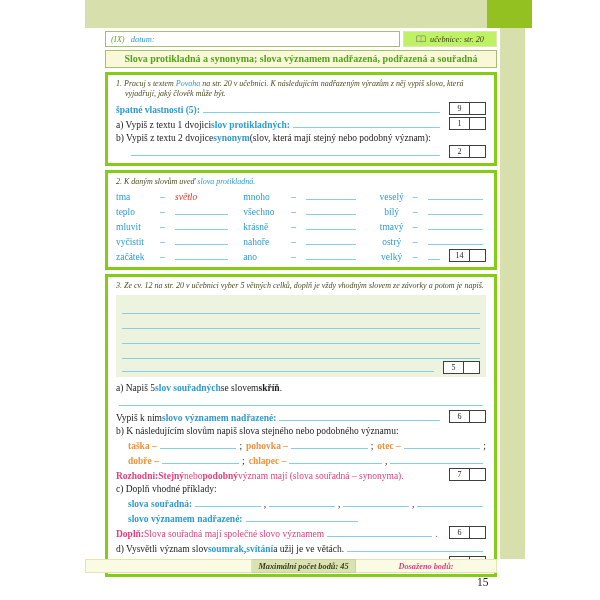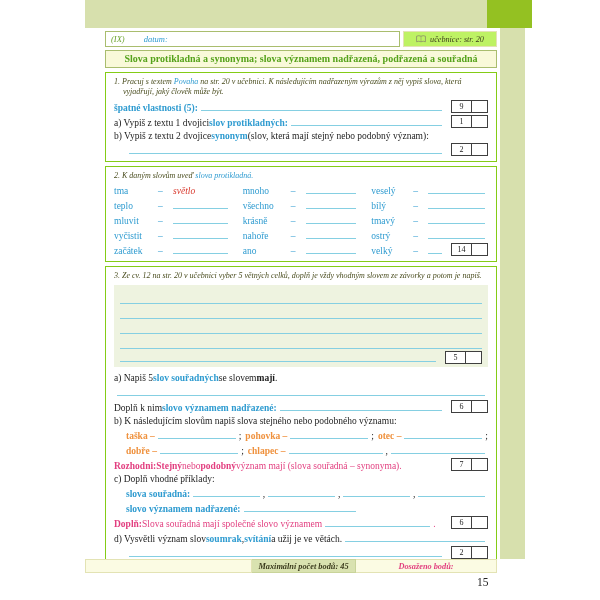--- a/index.html
+++ b/index.html
@@ -14,27 +14,27 @@
   .right-bar{position:absolute;left:500px;top:28px;width:25px;height:531px;background:#d7e0ad;}
 
   .content{position:absolute;left:105px;top:31px;width:392px;}
 
   
   .header-row{display:flex;gap:3px;height:16px;}
   .datum-cell{flex:1;border:1px solid #a9bd6e;background:#fff;display:flex;align-items:center;
     padding:0 5px;font-style:italic;font-size:8.5px;}
   .ucebnice-cell{width:92px;border:1px solid #e3e3b4;background:#bef264;display:flex;align-items:center;
     justify-content:center;gap:4px;font-style:italic;font-size:8.2px;color:#3c3c1e;}
-  .green-it{color:#6aa22a;margin-right:19px;}
+  .green-it{color:#6aa22a;margin-right:6px;}
   .blue-it{color:#2e9bd0;}
 
   .title-bar{margin-top:3px;border:1px solid #a9bd6e;background:#f9f9d9;height:16px;line-height:16px;
     text-align:center;font-weight:bold;font-size:10px;color:#55a21b;white-space:nowrap;}
 
-  .task{border:1px solid #84cc16;margin-top:4px;padding:4px 8px 5px 8px;background:#fff;}
+  .task{border:3px solid #84cc16;margin-top:4px;padding:4px 8px 5px 8px;background:#fff;}
 
   .intro{font-style:italic;color:#4b4e20;font-size:8px;line-height:1.3;padding-left:9px;text-indent:-9px;}
   .intro .blue{font-style:italic;}
 
   .blue{color:#2e9bd0;}
   .blueb{color:#2e9bd0;font-weight:bold;}
   .orange{color:#ef913d;font-weight:bold;}
   .pink{color:#e23e7f;}
   .pinkb{color:#e23e7f;font-weight:bold;}
   .boldblk{font-weight:bold;}
@@ -51,21 +51,21 @@
   .sb .e{width:15px;}
 
   
   .t2row{display:flex;height:15px;align-items:flex-end;}
   .t2c{flex:1;display:flex;align-items:flex-end;white-space:nowrap;}
   .t2c.c1{margin-right:12px;margin-top:12px;}
   .t2c.c2{margin-right:12px;}
   .t2w{flex:none;color:#2e9bd0;}
   .c1 .t2w{width:44px;}
   .c2 .t2w{width:48px;}
-  .c3 .t2w{width:42px;}
+  .c3 .t2w{width:42px;text-align:center;}
   .t2d{flex:none;width:12px;color:#2e9bd0;}
   .t2ex{flex:1;text-align:left;color:#d93a2e;font-style:italic;margin:0 3px;}
 
   
   .green-box{background:#eef3e0;margin:3px 0 3px 0;padding:4px 6px 3px 6px;}
   .gline{height:14px;border-bottom:1px solid #85cfe2;}
   .gline-last{display:flex;align-items:flex-end;height:15px;}
   .gline-last .ln{margin-left:0;}
 
   
@@ -250,28 +250,28 @@
             <span class="n">5</span>
             <span class="e"></span>
           </span>
       </div>
     </div>
 
     <div class="txtrow">
       <span>a) Napiš 5 </span>
       <span class="blueb">slov souřadných</span>
       <span> se slovem </span>
-      <span class="boldblk">mají</span>
+      <span class="boldblk">skříň</span>
       <span>.</span>
     </div>
     <div class="row">
       <span class="ln"></span>
     </div>
     <div class="row">
-      <span>Doplň k nim </span>
+      <span>Vypiš k nim </span>
       <span class="blueb">slovo významem nadřazené:</span>
       <span class="ln"></span>
       <span class="sb">
           <span class="n">6</span>
           <span class="e"></span>
         </span>
     </div>
 
     <div class="txtrow">b) K následujícím slovům napiš slova stejného nebo podobného významu:</div>
     <div class="row indent">

